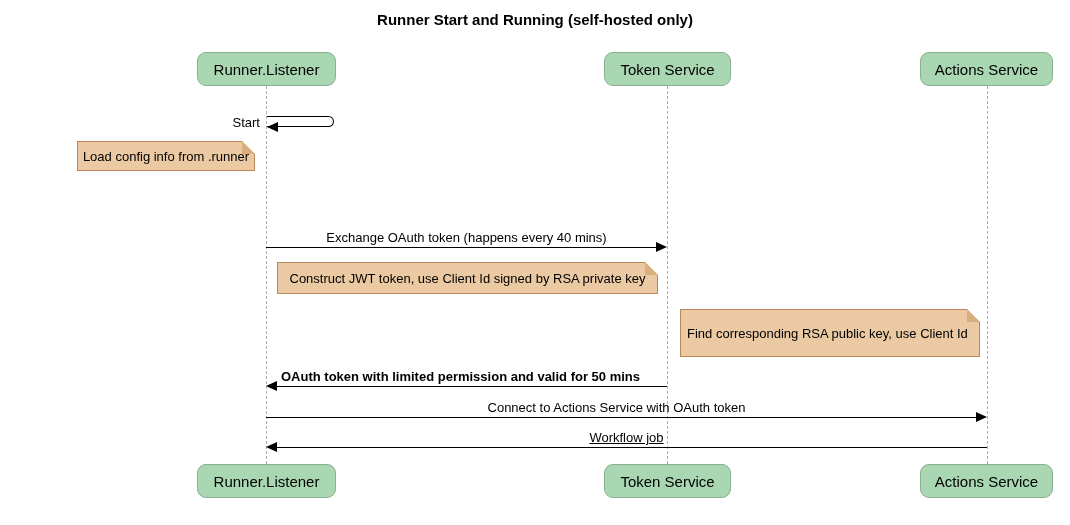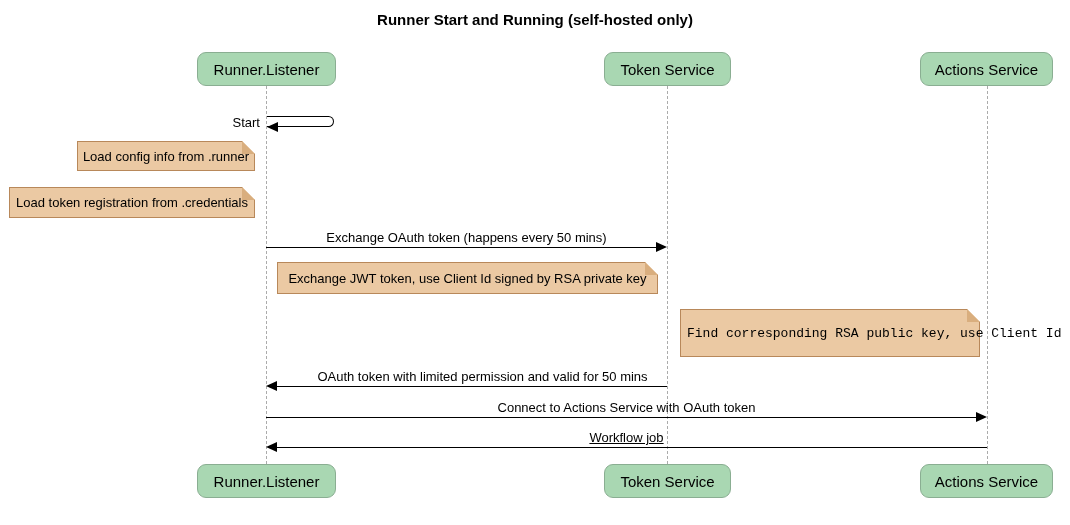--- a/index.html
+++ b/index.html
@@ -90,26 +90,26 @@
     border-radius: 0 9px 9px 0;
   }
   #m-start .arrowhead { left: 267px; top: 122px; }
 
   
   #m-exchange .msg-label { left: 266px; top: 230px; width: 401px; }
   #m-exchange .msg-line  { left: 266px; top: 247px; width: 390px; }
   #m-exchange .arrowhead { left: 656px; top: 242px; }
 
   
-  #m-return .msg-label { left: 282px; top: 369px; width: 401px; }
+  #m-return .msg-label { left: 260px; top: 369px; width: 401px; font-weight: bold; }
   #m-return .msg-line  { left: 277px; top: 386px; width: 390px; }
   #m-return .arrowhead { left: 266px; top: 381px; }
 
   
-  #m-connect .msg-label { left: 266px; top: 400px; width: 721px; }
+  #m-connect .msg-label { left: 256px; top: 400px; width: 721px; }
   #m-connect .msg-line  { left: 266px; top: 417px; width: 710px; }
   #m-connect .arrowhead { left: 976px; top: 412px; }
 
   
   #m-workflow .msg-label { left: 266px; top: 430px; width: 721px; text-decoration: underline; }
   #m-workflow .msg-line  { left: 277px; top: 447px; width: 710px; }
   #m-workflow .arrowhead { left: 266px; top: 442px; }
 
   .note {
     position: absolute;
@@ -123,21 +123,20 @@
   }
   #n-config { left: 77px;  top: 141px; width: 178px; height: 30px; }
   #n-cred   { left: 9px;   top: 187px; width: 246px; height: 31px; }
   #n-jwt    { left: 277px; top: 262px; width: 381px; height: 32px; }
   #n-verify {
     left: 680px; top: 309px; width: 300px; height: 48px;
     flex-direction: column;
     align-items: flex-start;
     justify-content: center;
     padding-left: 6px;
-    font-family: Liberation Mono, monospace;
   }
   #n-verify .note-line { line-height: 17px; white-space: nowrap; }
 
   .fold {
     position: absolute;
     top: -1px; right: -1px;
     width: 13px; height: 13px;
   }
   .fold::before {
     content: "";
@@ -176,34 +175,30 @@
     <span class="msg-label">Start</span>
     <span class="self-loop"></span>
     <span class="arrowhead left"></span>
   </div>
 
   <div class="note" id="n-config">
     <span class="fold"></span>
     <span class="note-text">Load config info from .runner</span>
   </div>
 
-  <div class="note" id="n-cred">
-    <span class="fold"></span>
-    <span class="note-text">Load token registration from .credentials</span>
-  </div>
 
   <div id="m-exchange">
-    <span class="msg-label">Exchange OAuth token (happens every 50 mins)</span>
+    <span class="msg-label">Exchange OAuth token (happens every 40 mins)</span>
     <span class="msg-line"></span>
     <span class="arrowhead right"></span>
   </div>
 
   <div class="note" id="n-jwt">
     <span class="fold"></span>
-    <span class="note-text">Exchange JWT token, use Client Id signed by RSA private key</span>
+    <span class="note-text">Construct JWT token, use Client Id signed by RSA private key</span>
   </div>
 
   <div class="note" id="n-verify">
     <span class="fold"></span>
     <span class="note-line">Find corresponding RSA public key, use Client Id</span>
   </div>
 
   <div id="m-return">
     <span class="msg-label">OAuth token with limited permission and valid for 50 mins</span>
     <span class="msg-line"></span>

